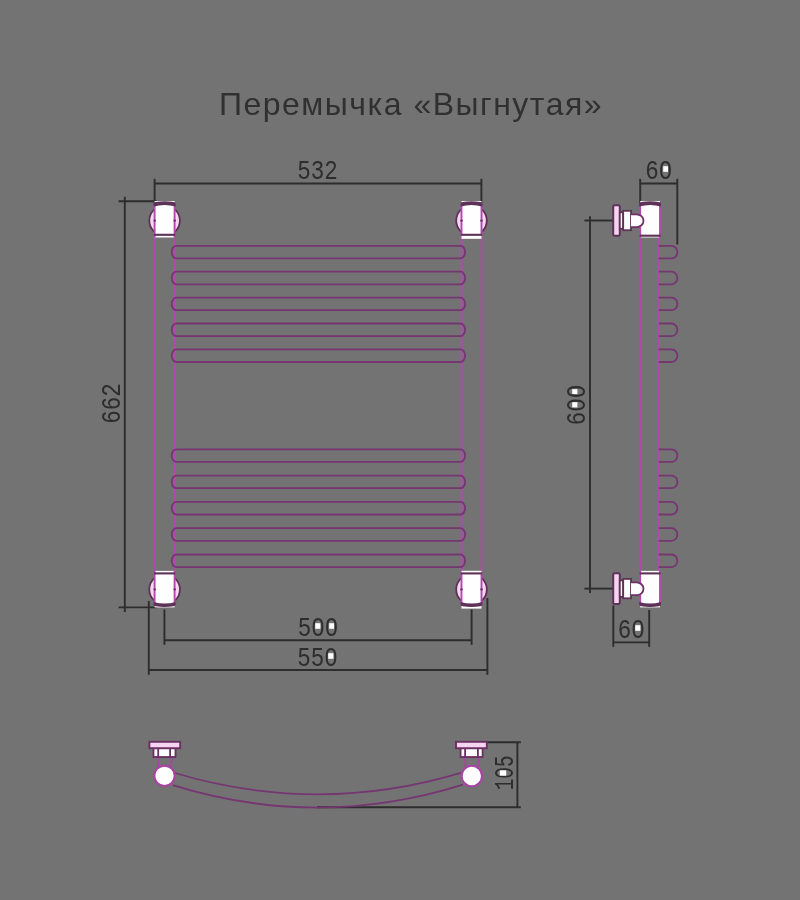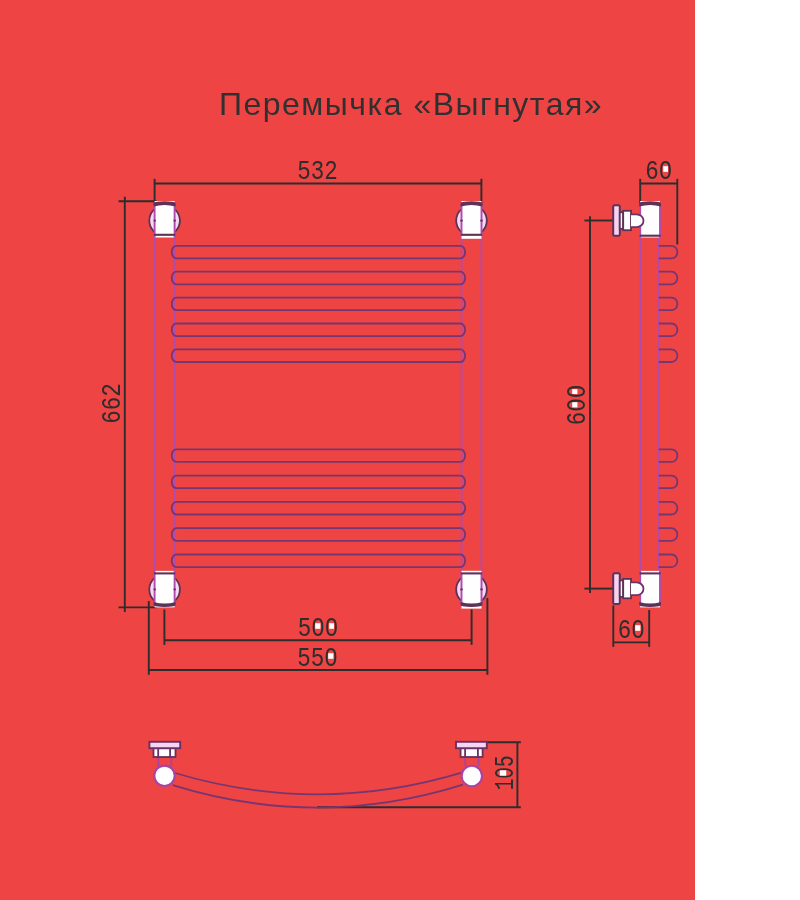--- a/index.html
+++ b/index.html
@@ -1,16 +1,16 @@
 <!DOCTYPE html>
 <html><head>
 <meta charset="utf-8">
 <style>
   html,body{margin:0;padding:0;background:#ffffff;}
-  .page{width:695px;height:900px;position:relative;background:#ef4444;overflow:hidden;}
+  .page{width:800px;height:900px;position:relative;background:#737373;overflow:hidden;}
   text{font-family:"Liberation Sans",sans-serif;fill:#2d2d2d;filter:opacity(0.999);}
   .dim{font-size:28.5px;font-family:"Liberation Mono",monospace;}
   .ttl{font-size:32px;fill:#303030;letter-spacing:1.5px;}
 </style>
 </head>
 <body>
 <div class="page">
 <svg width="800" height="900" viewBox="0 0 800 900" fill="none">
 
 <text class="ttl" x="411" y="115" text-anchor="middle">Перемычка «Выгнутая»</text>

